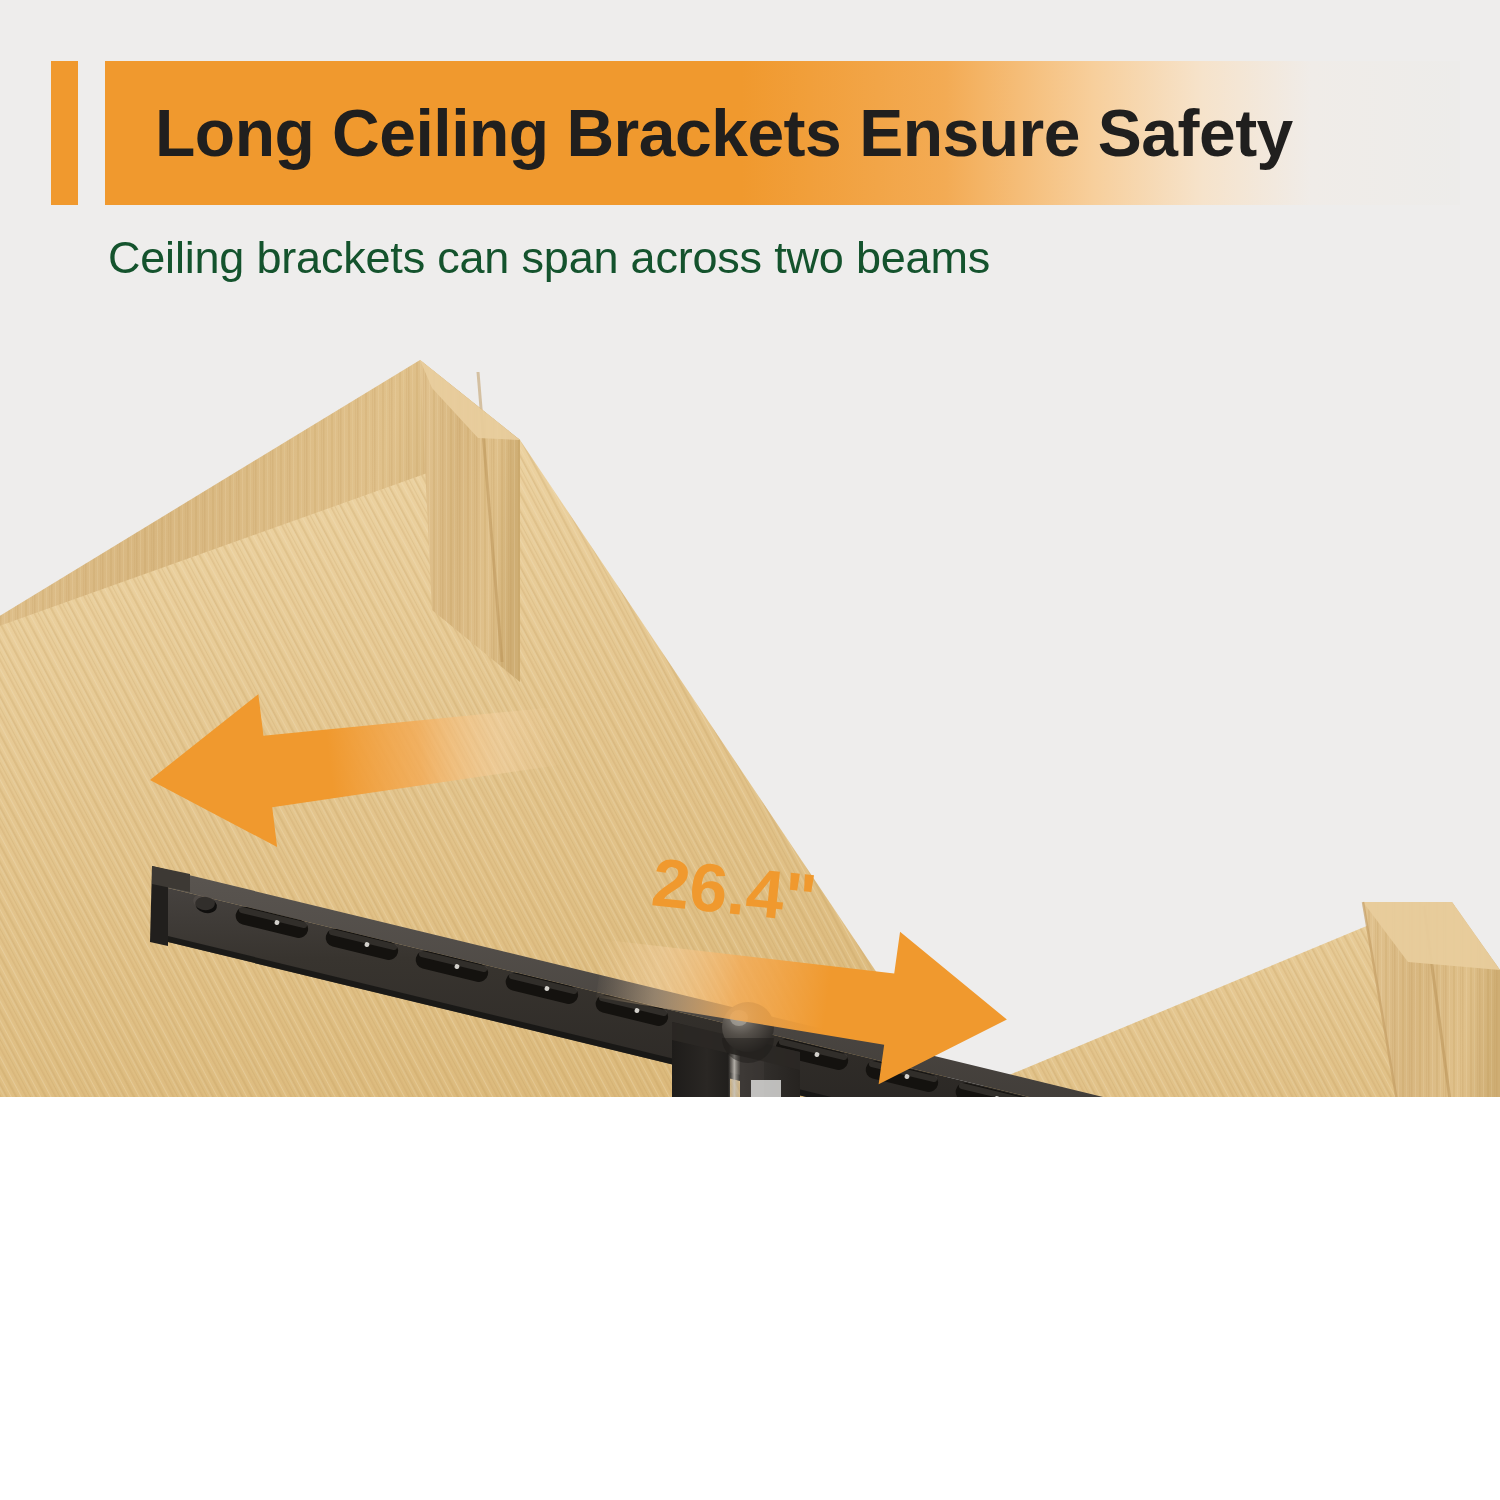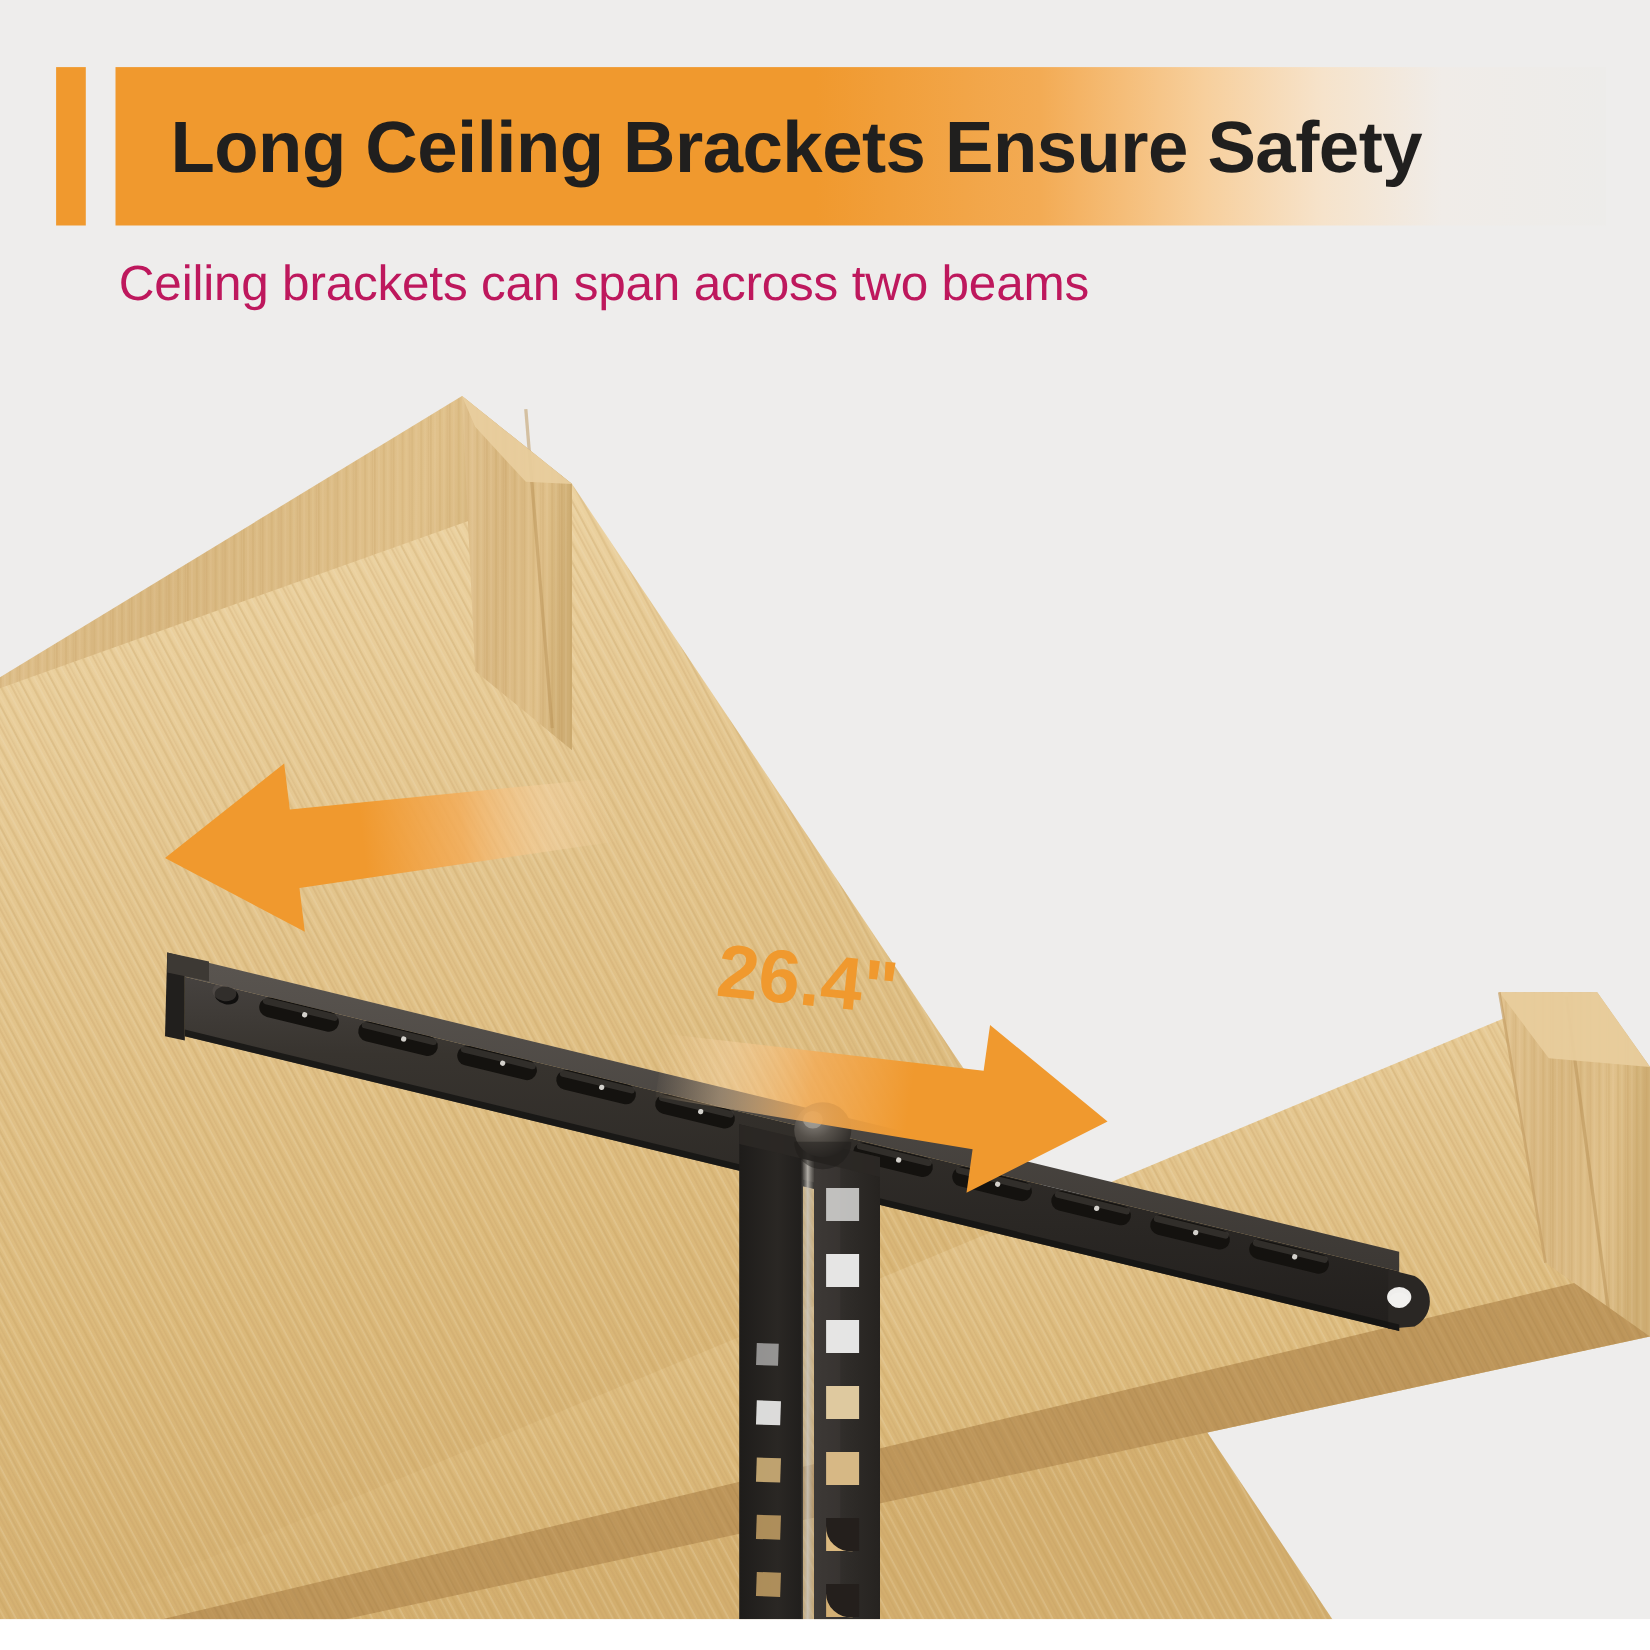--- a/index.html
+++ b/index.html
@@ -3,21 +3,21 @@
 <meta charset="utf-8">
 <style>
   html, body {
     margin: 0;
     padding: 0;
     background: #ffffff;
   }
   #page {
     position: relative;
     width: 1500px;
-    height: 1472px;
+    height: 1097px;
     background: #eeedec;
     overflow: hidden;
     font-family: "Liberation Sans", sans-serif;
   }
 
   
   #header-block {
     position: absolute;
     left: 0; top: 0;
     width: 1500px;
@@ -57,21 +57,21 @@
     color: #201f1e;
     letter-spacing: -0.5px;
     white-space: nowrap;
   }
   #page-subtitle {
     position: absolute;
     left: 108px;
     top: 232px;
     font-size: 45px;
     font-weight: normal;
-    color: #be185d;
+    color: #14532d;
     letter-spacing: -0.2px;
     white-space: nowrap;
   }
 
   
   #illustration {
     position: absolute;
     left: 0;
     top: 310px;
     width: 1500px;

